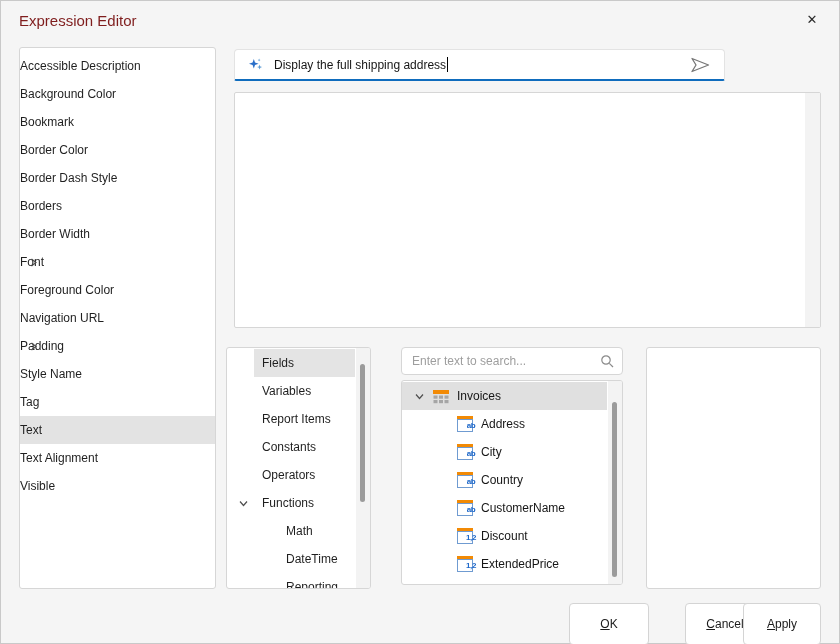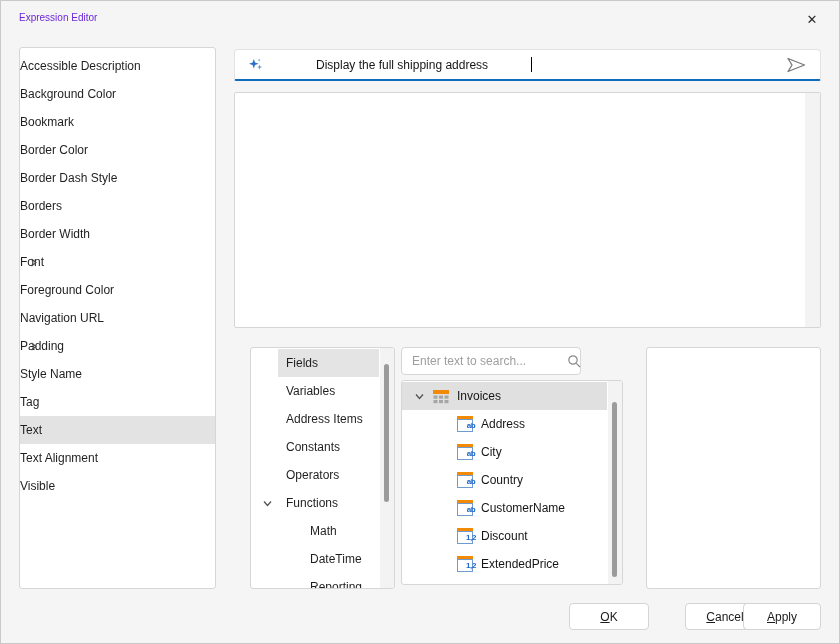--- a/index.html
+++ b/index.html
@@ -6,60 +6,60 @@
   html,body { width:840px; height:644px; }
   body {
     font-family:"Liberation Sans", sans-serif;
     background:#f5f5f5;
     position:relative;
     color:#1d1d1d;
     overflow:hidden;
   }
   .dialog { position:absolute; inset:0; border:1px solid #c9c9c9; background:#f5f5f5; }
 
-  .title { position:absolute; left:18px; top:11px; font-size:10px; color:#6d28d9; }
+  .title { position:absolute; left:18px; top:11px; font-size:15px; color:#7f1d1d; }
   .close { position:absolute; left:801px; top:8px; width:20px; height:20px;
            display:flex; align-items:center; justify-content:center;
            font-size:13px; color:#2b2b2b; cursor:pointer; }
 
   .panel { position:absolute; background:#fff; border:1px solid #d6d6d6; border-radius:3px; overflow:hidden; }
 
   
   #props { left:18px; top:46px; width:197px; height:542px; padding-top:4px; }
   .prow { position:relative; height:28px; display:flex; align-items:center; font-size:12px; color:#1f1f1f; cursor:default; }
   .prow .lbl { }
   .prow.selected { background:#e3e3e3; }
   .prow .chev { position:absolute; left:10px; top:10px; line-height:0; }
 
   
-  #ai-bar { position:absolute; left:233px; top:48px; width:587px; height:32px;
+  #ai-bar { position:absolute; left:233px; top:48px; width:491px; height:32px;
             background:#fff; border:1px solid #e3e3e3; border-bottom:2px solid #0f6cbd;
-            border-radius:4px 4px 2px 2px; display:flex; align-items:center; padding:0 12px;gap:42px; }
+            border-radius:4px 4px 2px 2px; display:flex; align-items:center; padding:0 12px; }
   #ai-bar .sparkle { line-height:0; margin-right:10px; }
   #ai-bar .ai-text { font-size:12px; color:#161616; }
   #ai-bar .caret { width:1px; height:15px; background:#000; margin-left:1px; }
   #ai-bar .send { line-height:0; margin-left:auto; cursor:pointer; }
 
   
   #editor { left:233px; top:91px; width:587px; height:236px; border-radius:2px; }
   #editor .scroll-strip { position:absolute; top:0; bottom:0; right:0; width:15px; background:#f3f3f3; }
 
   
-  #cats { left:249px; top:346px; width:145px; height:242px; padding-top:1px; }
+  #cats { left:225px; top:346px; width:145px; height:242px; padding-top:1px; }
   .crow { position:relative; height:28px; display:flex; align-items:center; font-size:12px; color:#1f1f1f; z-index:1; cursor:default; }
   .crow .lbl { margin-left:35px; }
   .crow.sub .lbl { margin-left:59px; }
   .crow.selected::before { content:""; position:absolute; left:27px; right:15px; top:0; bottom:0; background:#e4e4e4; z-index:-1; }
   .crow .chev { position:absolute; left:12px; top:11px; line-height:0; }
 
   .vtrack { position:absolute; top:0; bottom:0; right:0; width:14px; background:#f3f3f3; }
   .vthumb { position:absolute; left:4px; width:5px; background:#9b9b9b; border-radius:3px; }
 
   
-  #search-box { position:absolute; left:400px; top:346px; width:180px; height:28px;
+  #search-box { position:absolute; left:400px; top:346px; width:222px; height:28px;
                 background:#fff; border:1px solid #d6d6d6; border-radius:4px;
                 display:flex; align-items:center; padding:0 8px 0 10px; }
   #search-box input { flex:1; border:none; outline:none; font-family:inherit; font-size:12px; color:#1d1d1d; background:transparent; }
   #search-box input::placeholder { color:#9e9e9e; }
   #search-box .mag { line-height:0; cursor:pointer; }
 
   
   #tree { left:400px; top:379px; width:222px; height:205px; padding-top:1px; }
   .trow { position:relative; height:28px; display:flex; align-items:center; font-size:12px; color:#161616; z-index:1; cursor:default; }
   .trow.selected::before { content:""; position:absolute; left:0; right:15px; top:0; bottom:0; background:#e0e0e0; z-index:-1; }
@@ -71,21 +71,21 @@
   .ficon { width:16px; height:16px; display:flex; flex-direction:column; flex:0 0 16px; }
   .ficon .bar { height:3px; background:#f28a05; }
   .ficon .box { flex:1; border:1px solid #6f9bd1; background:#fff; color:#1b66c9;
                 font-size:8px; font-weight:bold; line-height:1;
                 display:flex; align-items:center; justify-content:center; letter-spacing:-0.3px;padding-left:12px; }
 
   
   #desc { left:645px; top:346px; width:175px; height:242px; }
 
   
-  .btn { position:absolute; top:602px; height:27px; background:#fff; border:1px solid #d4d4d4;
+  .btn { position:absolute; top:602px; height:42px; background:#fff; border:1px solid #d4d4d4;
          border-radius:4px; font-size:12px; color:#1b1b1b; font-family:inherit;
          display:flex; align-items:center; justify-content:center; cursor:pointer; }
   .btn span { display:inline-block; }
   .btn span::first-letter { text-decoration:underline; }
   #btn-ok { left:568px; width:80px; }
   #btn-cancel { left:684px; width:80px; }
   #btn-apply { left:742px; width:78px; }
 </style>
 </head>
 <body>
@@ -175,21 +175,21 @@
   </div>
 
   <div class="panel" id="cats">
     <div class="crow selected">
         <span class="lbl">Fields</span>
       </div>
     <div class="crow">
         <span class="lbl">Variables</span>
       </div>
     <div class="crow">
-        <span class="lbl">Address Items</span>
+        <span class="lbl">Report Items</span>
       </div>
     <div class="crow">
         <span class="lbl">Constants</span>
       </div>
     <div class="crow">
         <span class="lbl">Operators</span>
       </div>
     <div class="crow">
       <span class="chev"><svg width="9" height="8" viewBox="0 0 9 8">
             <path d="M1 1.5 L4.5 5.5 L8 1.5" fill="none" stroke="#505050" stroke-width="1.2"></path>

